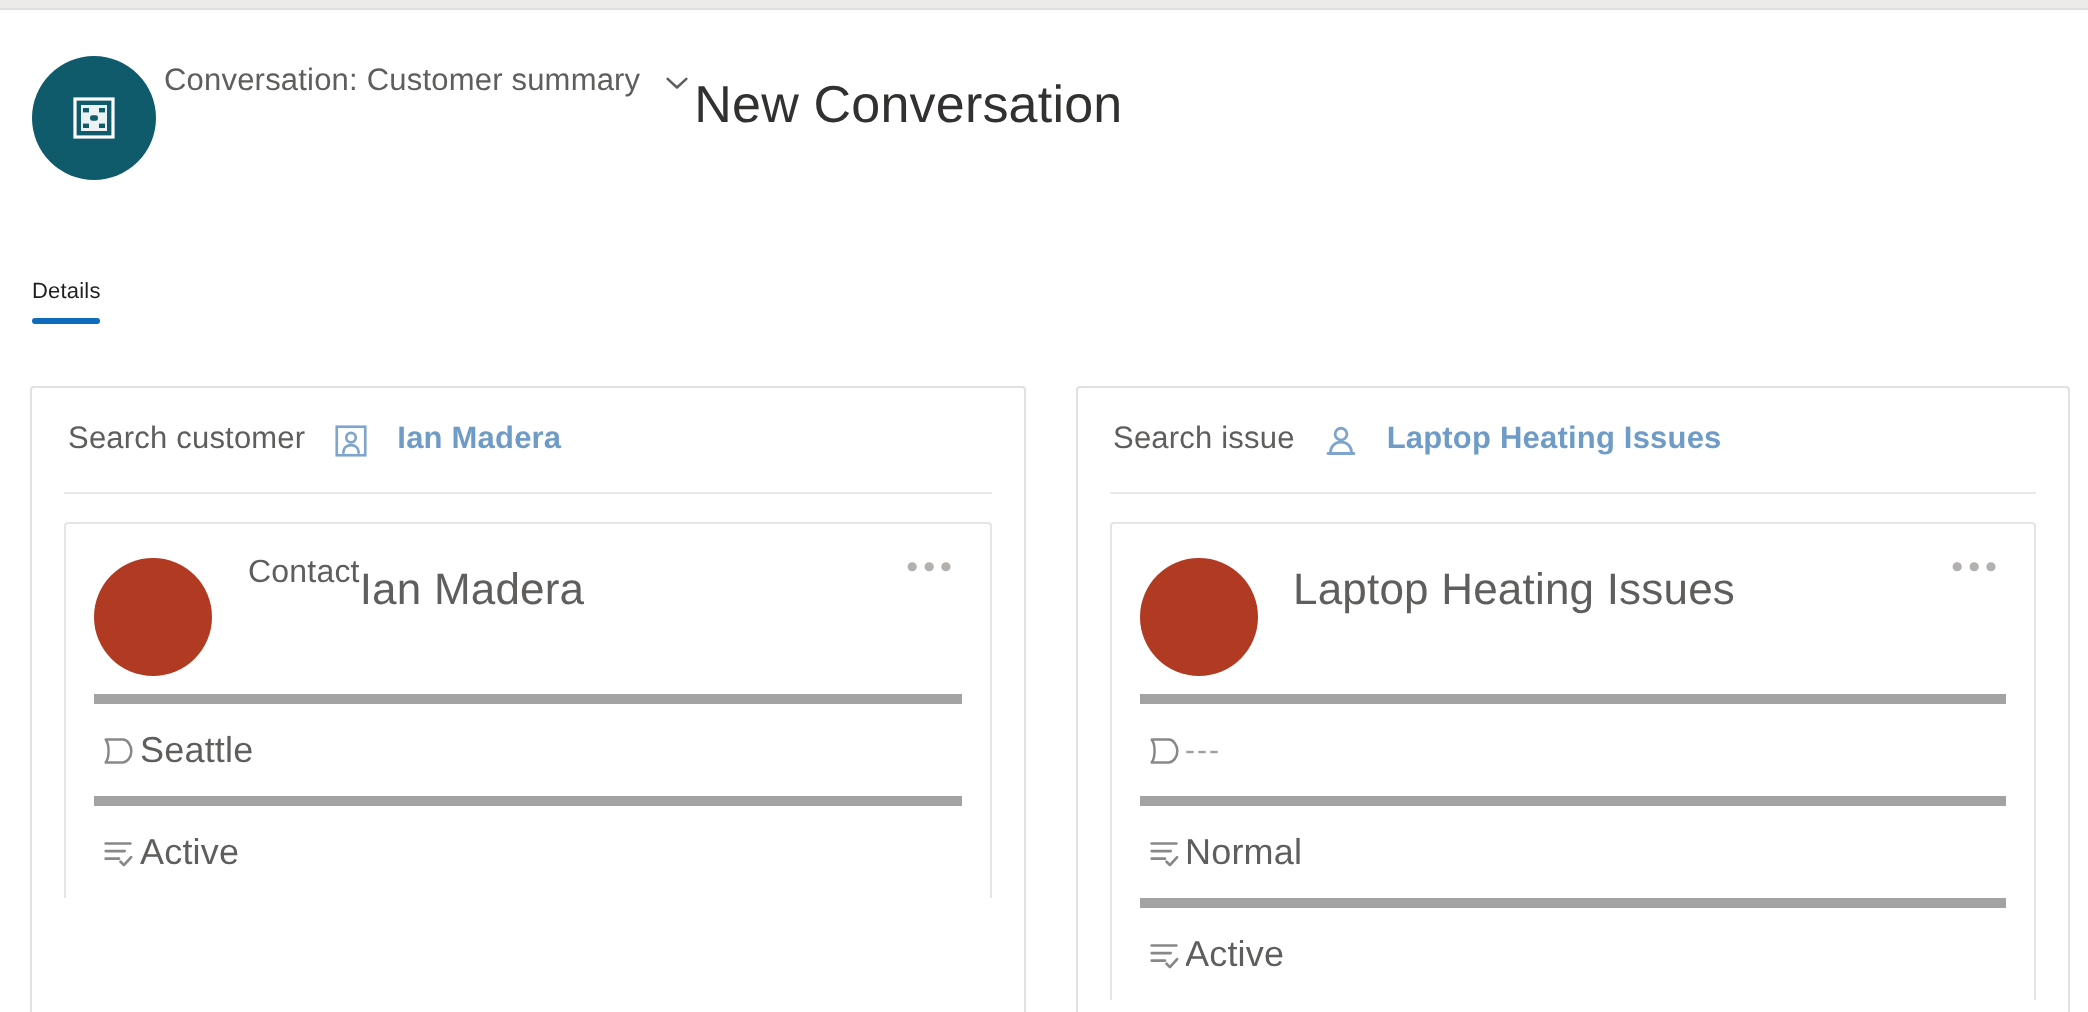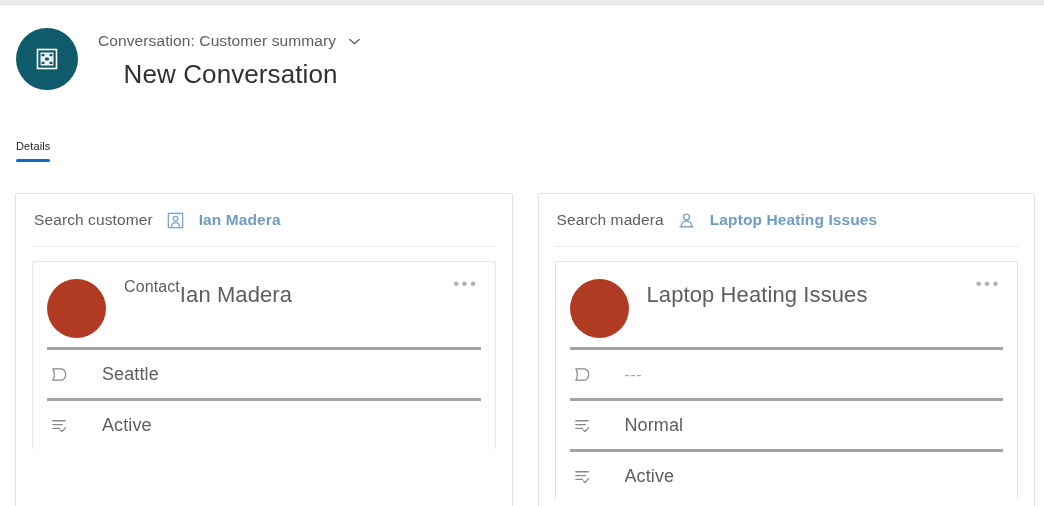--- a/index.html
+++ b/index.html
@@ -47,24 +47,24 @@
     display: flex;
     align-items: center;
     justify-content: center;
     flex: 0 0 auto;
     margin-top: 16px;
   }
 
   .avatar-circle svg { display: block; }
 
   .header-text {
-    margin-left: 20px;
+    margin-left: 4px;
     margin-top: 18px;
     display: flex;
-    flex-direction: column;
+    flex-direction: row;
   }
 
   .header-sub-row {
     display: flex;
     align-items: center;
     gap: 9px;
     height: 22px;
   }
 
   .header-sub {
@@ -246,22 +246,22 @@
     color: #b3b0ad;
     cursor: pointer;
     line-height: 12px;
   }
 
   
   .detail-row {
     display: flex;
     align-items: center;
     height: 51px;
-    border-top: 3px solid #a3a3a3;
-    gap: 32px;
+    border-top: 5px solid #a3a3a3;
+    gap: 0;
     padding-left: 2px;
   }
 
   .detail-icon {
     width: 21px;
     height: 21px;
     flex: 0 0 auto;
     display: inline-flex;
     align-items: center;
     justify-content: center;
@@ -372,21 +372,21 @@
         </span>
         <span class="detail-value">Active</span>
       </div>
 
     </div>
   </div>
 
   <div class="outer-card">
 
     <div class="search-row">
-      <span class="search-label">Search madera</span>
+      <span class="search-label">Search issue</span>
 
       <span class="search-entity-icon">
         <svg width="19" height="19" viewBox="0 0 20 20" fill="none">
           <circle cx="10" cy="6.4" r="3.1" stroke="currentColor" stroke-width="1.5" fill="none"></circle>
           <path d="M4.4 16.4 C4.4 12.6 7 10.6 10 10.6 C13 10.6 15.6 12.6 15.6 16.4" stroke="currentColor" stroke-width="1.5" fill="none" stroke-linecap="round"></path>
           <path d="M3.2 16.6 H16.8" stroke="currentColor" stroke-width="1.5" stroke-linecap="round"></path>
         </svg>
       </span>
 
       <span class="search-link">Laptop Heating Issues</span>

